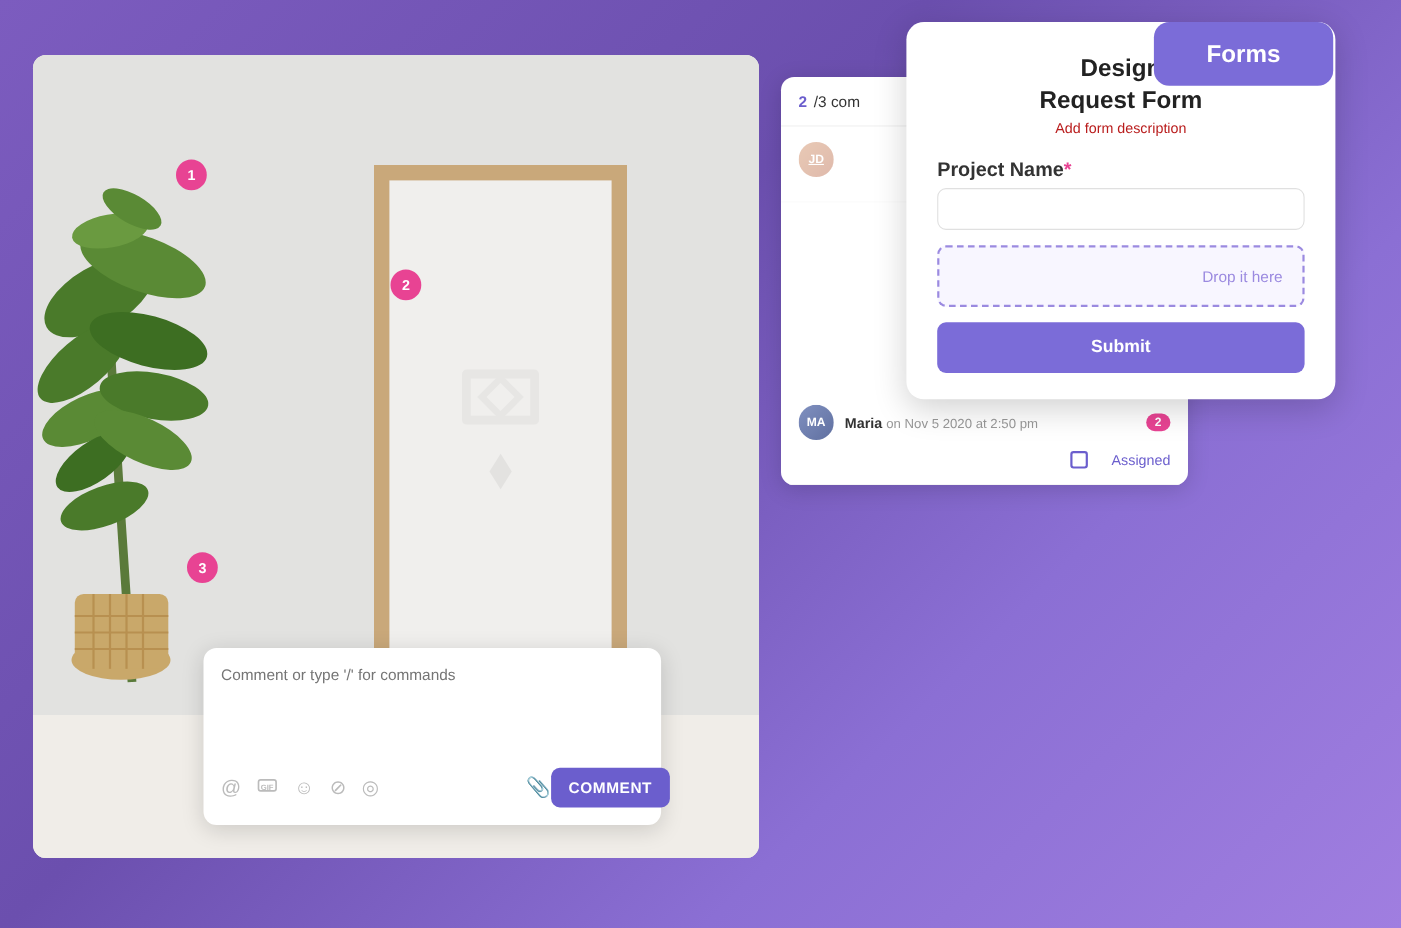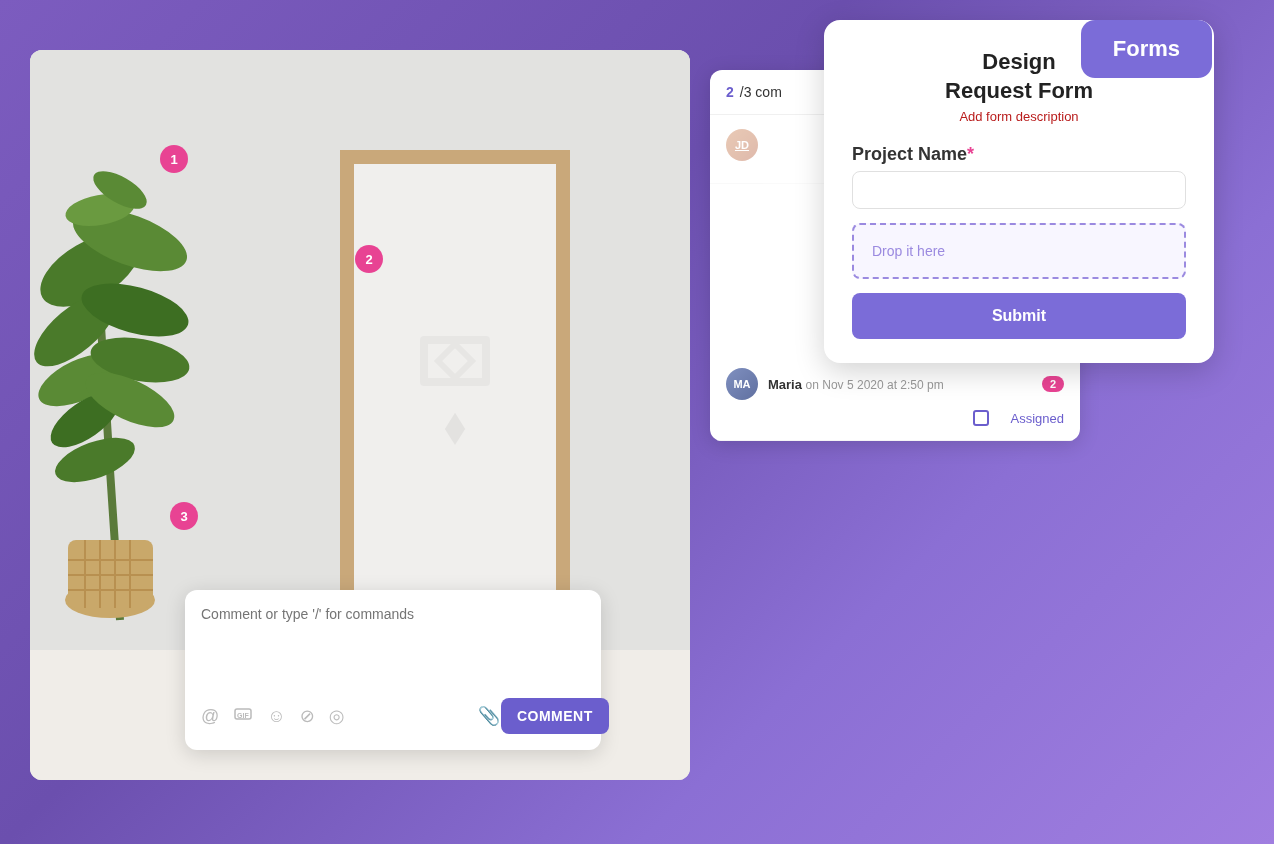--- a/index.html
+++ b/index.html
@@ -270,21 +270,21 @@
       padding: 10px 12px;
       font-size: 14px;
       outline: none;
       margin-bottom: 14px;
     }
 
     .drop-zone {
       border: 2px dashed #9b8ae0;
       border-radius: 8px;
       padding: 18px;
-      text-align: left;
+      text-align: right;
       color: #9b8ae0;
       font-size: 14px;
       background: #f8f6ff;
       margin-bottom: 14px;
       cursor: pointer;
     }
 
     .submit-btn {
       width: 100%;
       background: #7b6cd8;
@@ -437,13 +437,13 @@
   <label class="form-label">
     <span>Project Name</span><span class="required">*</span>
   </label>
   <input type="text" class="form-input" style="">
 
   <div class="drop-zone">Drop it here</div>
 
   <button class="submit-btn">Submit</button>
 </div>
 
-<div style="position:absolute; top:20px; right:62px; background:#7b6cd8; color:white; font-size:22px; font-weight:700; padding:16px 32px; border-radius:14px; z-index:50;">Forms</div>
+<div style="position:absolute; top:20px; right:62px; background:#7b6cd8; color:white; font-size:22px; font-weight:700; padding:16px 48px; border-radius:14px; z-index:50;">Forms</div>
 
 </body></html>

